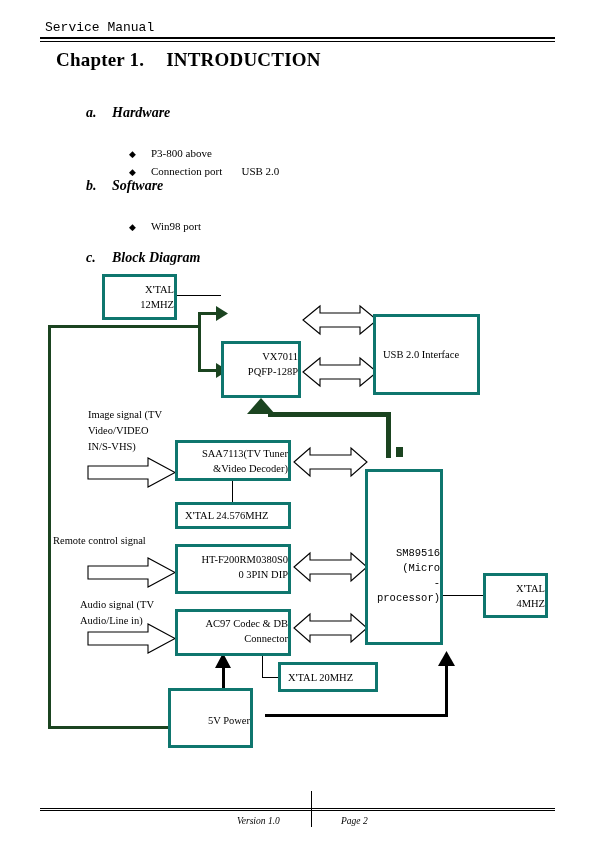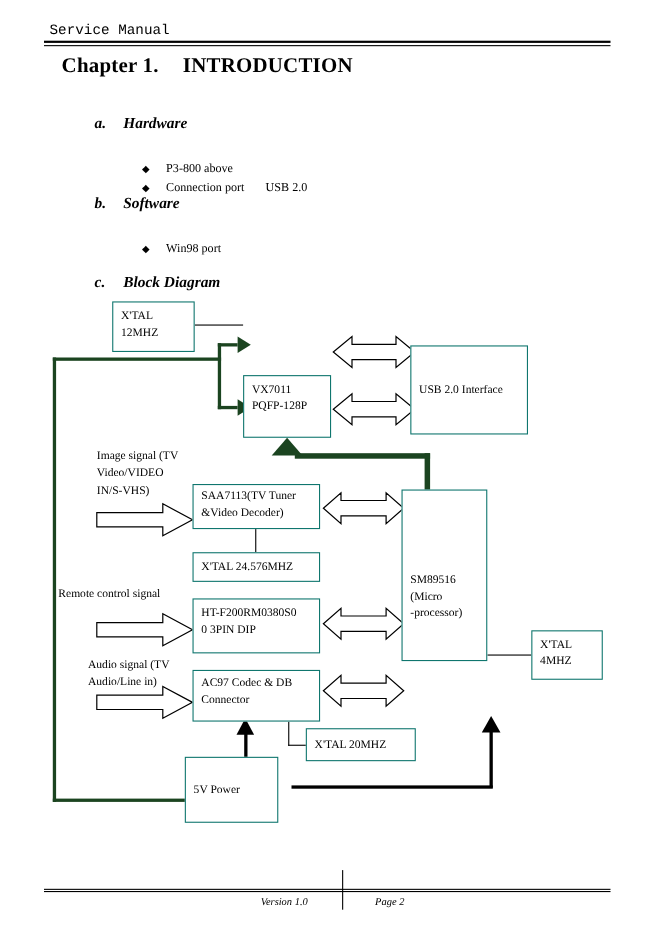--- a/index.html
+++ b/index.html
@@ -21,22 +21,22 @@
   .chapter{position:absolute;left:56px;top:49px;font-size:19px;font-weight:bold;letter-spacing:.2px;}
   .chapter .num{margin-right:22px;}
 
   
   .sec{position:absolute;font-size:14px;font-weight:bold;font-style:italic;}
   .sec .lt{display:inline-block;width:26px;}
   .bullet{position:absolute;font-size:11px;white-space:pre;}
   .bullet .dia{display:inline-block;width:22px;font-size:9px;}
 
   
-  .box{position:absolute;border:1px solid #0f766e;box-sizing:border-box;background:#fff;
-       font-size:10.5px;line-height:15px;padding:5px 0 0 7px;}
+  .box{position:absolute;border:3px solid #0f766e;box-sizing:border-box;background:#fff;
+       font-size:10.5px;line-height:15px;padding:5px 0 0 7px;text-align:right;}
   .box.ctr{display:flex;align-items:center;padding:0 0 0 7px;}
   .lbl{position:absolute;font-size:10.5px;line-height:16px;}
   .wire{position:absolute;background:#000;}
   .gwire{position:absolute;background:#1b4420;}
 
   
   svg.ov{position:absolute;left:0;top:0;width:595px;height:842px;pointer-events:none;}
 
   
   .ftr-rule{position:absolute;left:40px;top:808px;width:515px;height:1px;background:#000;}
@@ -162,21 +162,21 @@
   <div class="box" style="left:175px;top:544px;width:116px;height:50px;padding-top:5px;">
     <div>HT-F200RM0380S0</div>
     <div>0 3PIN DIP</div>
   </div>
 
   <div class="box" style="left:175px;top:609px;width:116px;height:47px;padding-top:4px;">
     <div>AC97 Codec &amp; DB</div>
     <div>Connector</div>
   </div>
 
-  <div class="box" style="left:365px;top:445px;width:78px;height:156px;padding:0 0 0 7px;">
+  <div class="box" style="left:365px;top:469px;width:78px;height:176px;padding:0 0 0 7px;font-family:Liberation Mono, monospace;">
     <div style="position:absolute;top:74px;left:7px;">
       <div>SM89516</div>
       <div>(Micro</div>
       <div>-processor)</div>
     </div>
   </div>
 
   <div class="box" style="left:483px;top:573px;width:65px;height:45px;">
     <div>X'TAL</div>
     <div>4MHZ</div>

